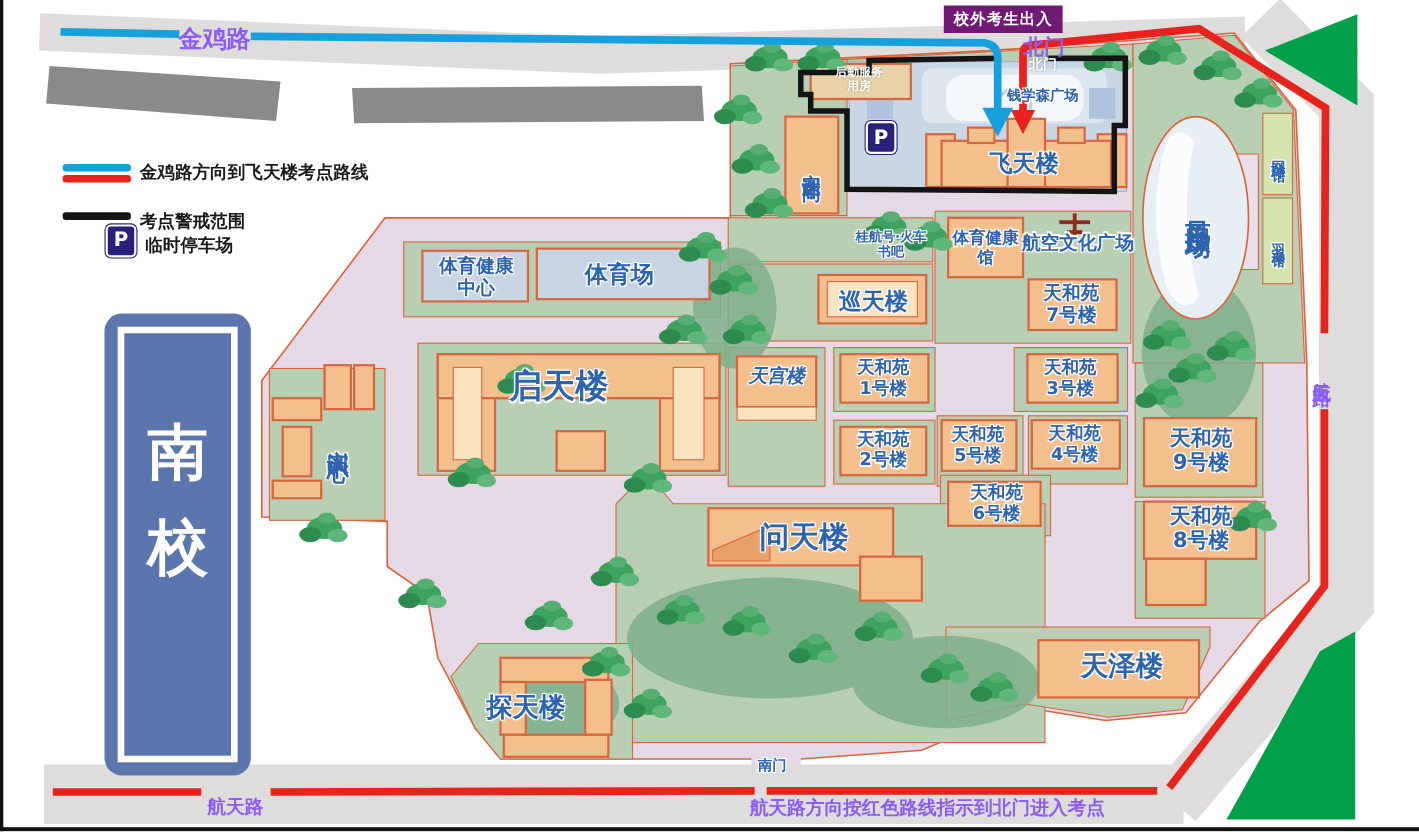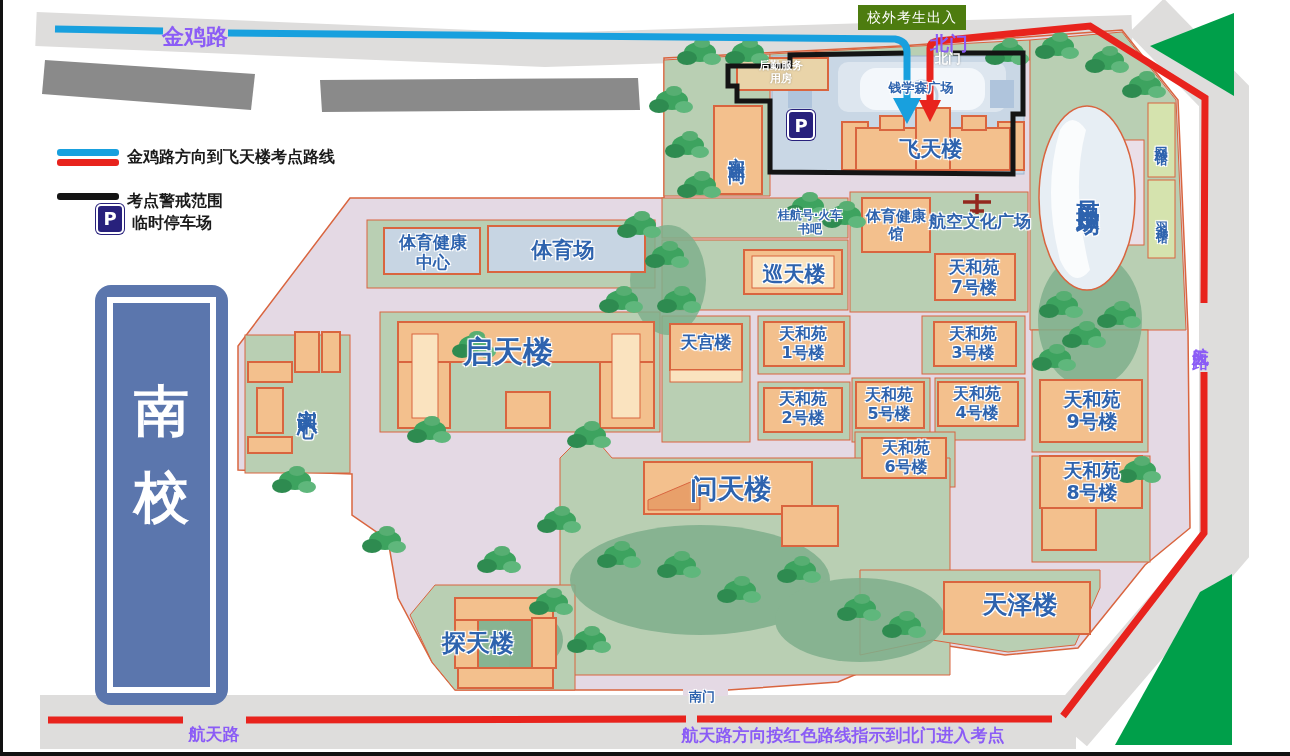--- a/index.html
+++ b/index.html
@@ -5,22 +5,22 @@
   html,body{margin:0;padding:0;background:#fff;}
   #stage{position:relative;width:1290px;height:756px;background:#fff;overflow:hidden;
          font-family:"DejaVu Sans","Liberation Sans",sans-serif;}
   #stage svg{position:absolute;left:0;top:0;}
   .lbl{position:absolute;font-weight:bold;color:#2E63AE;text-align:center;line-height:1.18;
        white-space:pre-line;transform:translate(-50%,-50%);
        text-shadow:-1px -1px 0 #fff,1px -1px 0 #fff,-1px 1px 0 #fff,1px 1px 0 #fff,0 0 3px #fff;}
   .v{writing-mode:vertical-rl;letter-spacing:3px;}
   .blk{color:#8b5cf6;text-shadow:none;}
   .wht{color:#fff;text-shadow:0 0 2px rgba(0,0,0,.35);}
-  .banner{position:absolute;left:858px;top:5px;width:108px;height:25px;background:#4d7c0f;
-          color:#fff;font-weight:normal;font-size:14px;display:flex;align-items:center;
+  .banner{position:absolute;left:858px;top:5px;width:108px;height:25px;background:#701a75;
+          color:#fff;font-weight:bold;font-size:14px;display:flex;align-items:center;
           justify-content:center;letter-spacing:1px;}
   .pbox{position:absolute;background:#28217C;border-radius:5px;color:#fff;font-weight:bold;
         display:flex;align-items:center;justify-content:center;border:2px solid #fff;
         box-shadow:0 0 0 1px #28217C;}
   .legend-row{position:absolute;display:flex;align-items:center;}
   .legend-text{font-size:16px;font-weight:bold;color:#1a1a1a;margin-left:8px;white-space:nowrap;margin-top:10px;}
   .sw{width:62px;height:7px;border-radius:3px;}
   .sign{position:absolute;left:95px;top:285px;width:133px;height:420px;background:#5B76AD;
         border-radius:16px;display:flex;align-items:center;justify-content:center;}
   .sign-inner{width:97px;height:384px;border:6px solid #fff;display:flex;align-items:center;
@@ -267,39 +267,39 @@
 <div class="banner">校外考生出入</div>
 <div class="lbl blk" style="left:949px;top:43px;font-size:19px;">北门</div>
 <div class="lbl wht" style="left:948px;top:59px;font-size:13px;">北门</div>
 <div class="lbl" style="left:702px;top:697px;font-size:13px;">南门</div>
 
 <div class="pbox" style="left:787px;top:110px;width:24px;height:26px;font-size:18px;">P</div>
 
 <div class="lbl wht" style="left:781px;top:73px;font-size:11px;">后勤服务
 用房</div>
 <div class="lbl v" style="left:737px;top:150px;font-size:17px;">实训车间</div>
-<div class="lbl" style="left:921px;top:88px;font-size:13px;">钱学森广场</div>
+<div class="lbl" style="left:948px;top:88px;font-size:13px;">钱学森广场</div>
 <div class="lbl" style="left:931px;top:149px;font-size:21px;">飞天楼</div>
 <div class="lbl v" style="left:1088px;top:190px;font-size:23px;">风雨足球场</div>
 <div class="lbl v" style="left:1161px;top:140px;font-size:13px;">网球馆</div>
 <div class="lbl v" style="left:1162px;top:218px;font-size:12px;">羽毛球馆</div>
 <div class="lbl" style="left:810px;top:222px;font-size:12px;">桂航号·火车
 书吧</div>
 <div class="lbl" style="left:896px;top:226px;font-size:15px;">体育健康
 馆</div>
 <div class="lbl" style="left:980px;top:221px;font-size:17px;">航空文化广场</div>
 <div class="lbl" style="left:794px;top:274px;font-size:21px;">巡天楼</div>
 <div class="lbl" style="left:974px;top:277px;font-size:17px;">天和苑
 7号楼</div>
 <div class="lbl" style="left:433px;top:252px;font-size:17px;">体育健康
 中心</div>
 <div class="lbl" style="left:563px;top:250px;font-size:21px;">体育场</div>
 <div class="lbl" style="left:508px;top:352px;font-size:30px;">启天楼</div>
 <div class="lbl v" style="left:307px;top:399px;font-size:20px;">实训中心</div>
-<div class="lbl" style="left:706px;top:342px;font-size:17px;">天宫楼</div>
+<div class="lbl" style="left:706px;top:342px;font-size:17px;font-style:italic;">天宫楼</div>
 <div class="lbl" style="left:803px;top:344px;font-size:16px;">天和苑
 1号楼</div>
 <div class="lbl" style="left:973px;top:344px;font-size:16px;">天和苑
 3号楼</div>
 <div class="lbl" style="left:803px;top:409px;font-size:16px;">天和苑
 2号楼</div>
 <div class="lbl" style="left:889px;top:405px;font-size:16px;">天和苑
 5号楼</div>
 <div class="lbl" style="left:977px;top:404px;font-size:16px;">天和苑
 4号楼</div>

